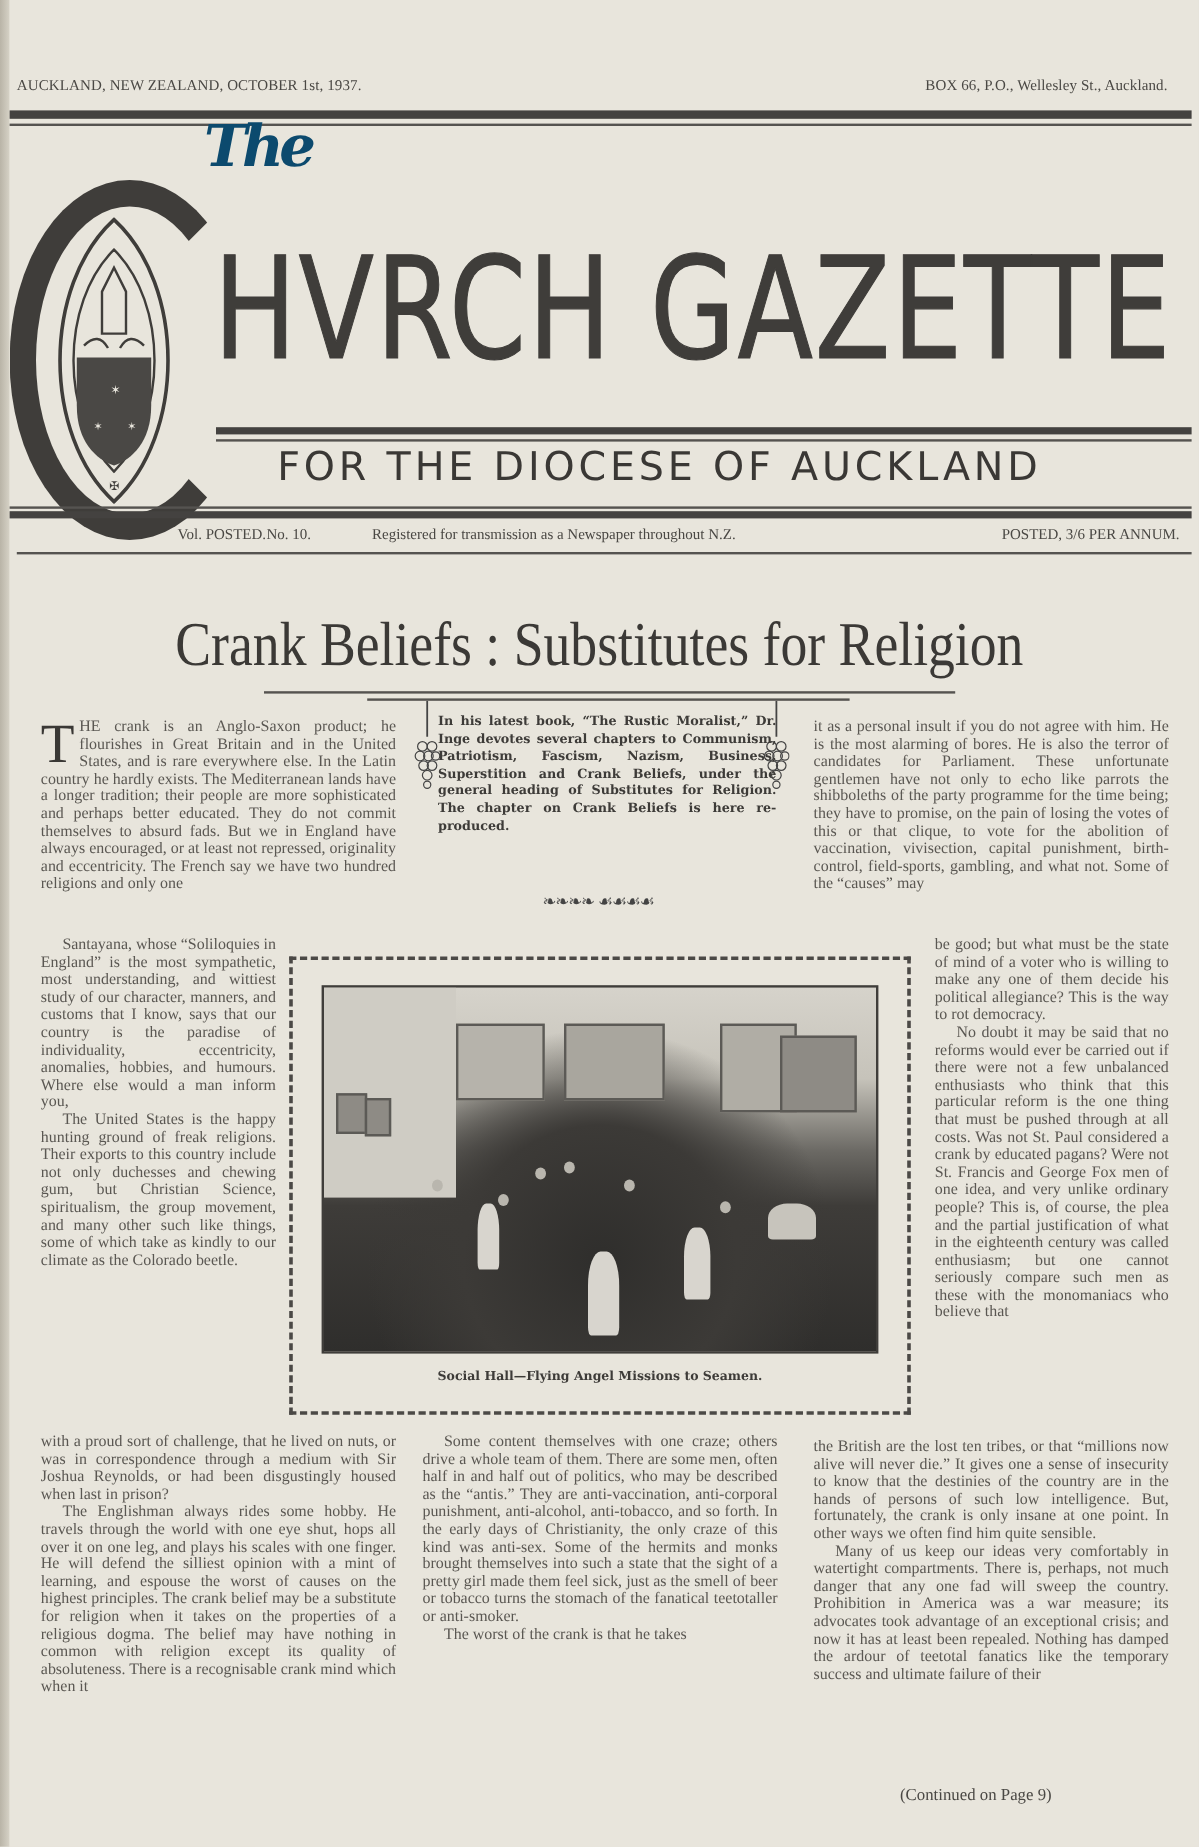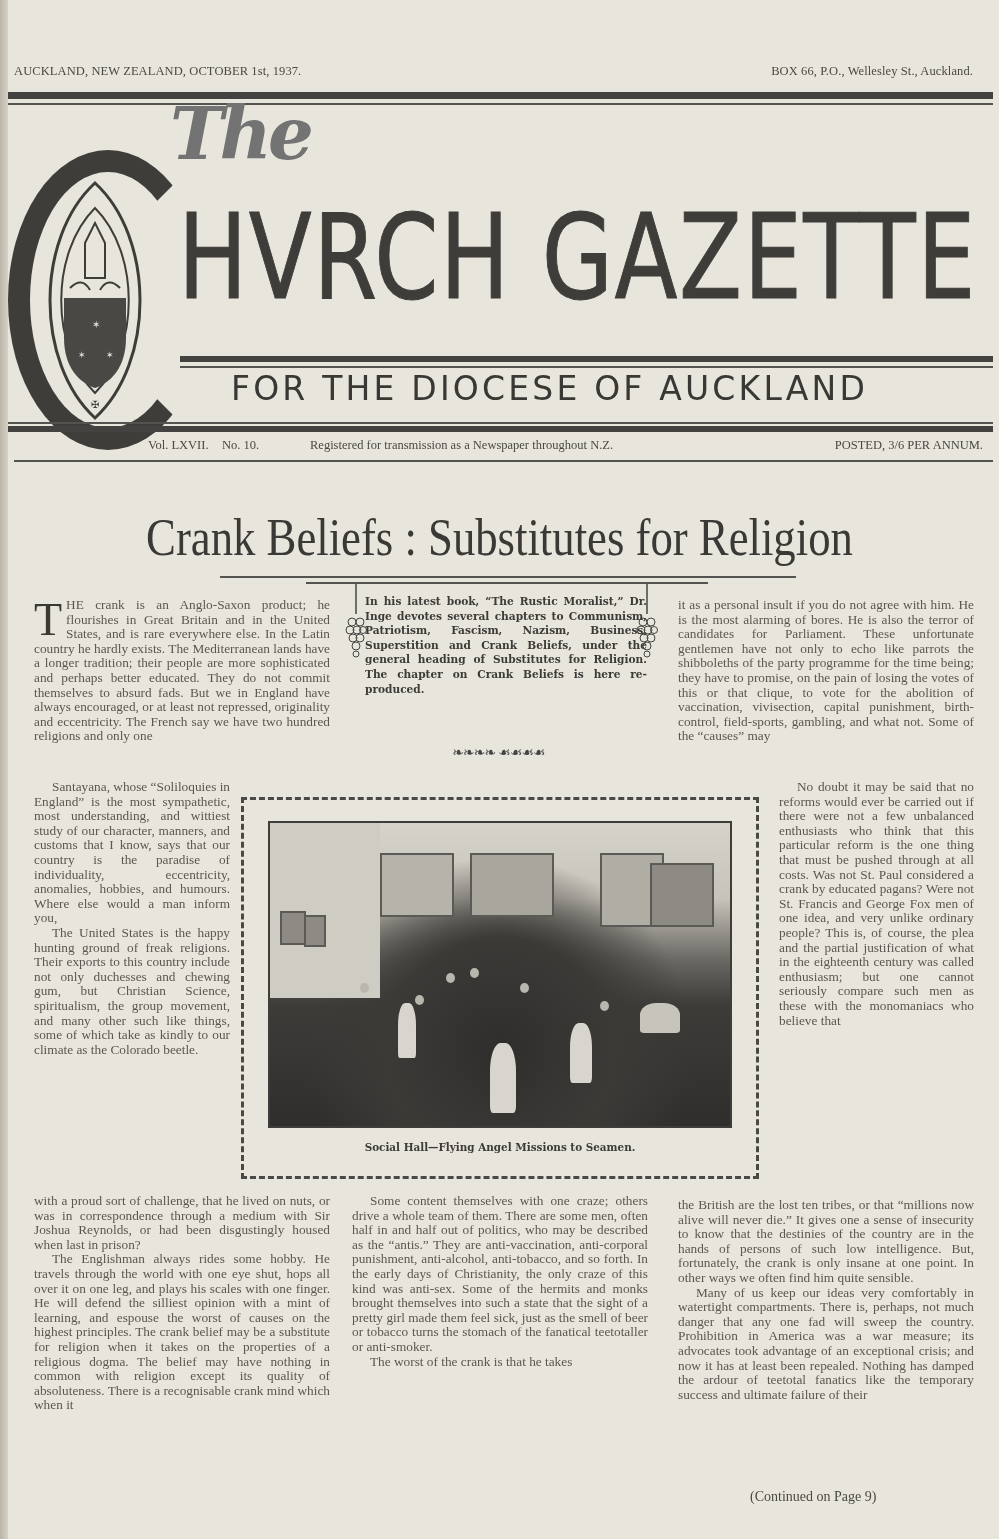--- a/index.html
+++ b/index.html
@@ -21,21 +21,21 @@
     .topline {
       position: absolute; top: 64px; font-size: 12.5px; letter-spacing: 0.1px; color: #4a4844;
     }
     .rule-thick { position: absolute; background: #444240; }
     .rule-thin { position: absolute; background: #555350; }
 
     
     .mast-the {
       position: absolute; left: 170px; top: 98px;
       font-family: "DejaVu Serif", serif; font-style: italic; font-weight: bold;
-      font-size: 72px; color: #737373; letter-spacing: -4px; line-height: 1;
+      font-size: 48px; color: #0c4a6e; letter-spacing: -4px; line-height: 1;
     }
     .mast-title {
       position: absolute; left: 178px; top: 198px;
       font-family: "DejaVu Sans", sans-serif; font-weight: normal;
       font-size: 118px; line-height: 1; color: #3f3d3a;
       transform: scaleX(0.78); transform-origin: left top;
       letter-spacing: 2px; white-space: nowrap;
       -webkit-text-stroke: 1px #3f3d3a;
     }
     .big-c {
@@ -140,21 +140,21 @@
   <div class="mast-the">The</div>
   <div class="mast-title">HVRCH GAZETTE</div>
 </div>
 
 <div class="rule-thick" style="left:180px; top:356px; width:813px; height:6px;"></div>
 <div class="rule-thin" style="left:180px; top:366px; width:813px; height:2px;"></div>
 <div class="subtitle">FOR THE DIOCESE OF AUCKLAND</div>
 <div class="rule-thin" style="left:8px; top:422px; width:985px; height:2px;"></div>
 <div class="rule-thick" style="left:8px; top:426px; width:985px; height:6px;"></div>
 
-<div class="infoline" style="left:148px;">Vol. LXVII.</div>
+<div class="infoline" style="left:148px;">Vol. POSTED.</div>
 <div class="infoline" style="left:222px;">No. 10.</div>
 <div class="infoline" style="left:310px;">Registered for transmission as a Newspaper throughout N.Z.</div>
 <div class="infoline" style="right:16px;">POSTED, 3/6 PER ANNUM.</div>
 <div class="rule-thin" style="left:14px; top:460px; width:979px; height:2px;"></div>
 
 <h1 class="headline" style="margin:0; font-weight:normal;">Crank Beliefs : Substitutes for Religion</h1>
 <div class="rule-thin" style="left:220px; top:576px; width:576px; height:2px;"></div>
 <div class="rule-thin" style="left:306px; top:582px; width:402px; height:2px;"></div>
 
 <svg class="ornament-grapes" style="left:345px; top:584px;" viewBox="0 0 22 80">
@@ -222,19 +222,20 @@
 
 <div class="col" style="left:352px; top:1194px; width:296px;">
   <p>Some content themselves with one craze; others drive a whole team of them. There are some men, often half in and half out of politics, who may be described as the “antis.” They are anti-vaccination, anti-corporal punishment, anti-alcohol, anti-tobacco, and so forth. In the early days of Christianity, the only craze of this kind was anti-sex. Some of the hermits and monks brought themselves into such a state that the sight of a pretty girl made them feel sick, just as the smell of beer or tobacco turns the stomach of the fanatical teetotaller or anti-smoker.</p>
   <p>The worst of the crank is that he takes</p>
 </div>
 
 <div class="col" style="left:678px; top:598px; width:296px;">
   <p class="noindent">it as a personal insult if you do not agree with him. He is the most alarming of bores. He is also the terror of candidates for Parliament. These unfortunate gentlemen have not only to echo like parrots the shibboleths of the party programme for the time being; they have to promise, on the pain of losing the votes of this or that clique, to vote for the abolition of vaccination, vivisection, capital punishment, birth-control, field-sports, gambling, and what not. Some of the “causes” may</p>
 </div>
 <div class="col" style="left:779px; top:780px; width:195px;">
+  <p class="noindent">be good; but what must be the state of mind of a voter who is willing to make any one of them decide his political allegiance? This is the way to rot democracy.</p>
   <p>No doubt it may be said that no reforms would ever be carried out if there were not a few unbalanced enthusiasts who think that this particular reform is the one thing that must be pushed through at all costs. Was not St. Paul considered a crank by educated pagans? Were not St. Francis and George Fox men of one idea, and very unlike ordinary people? This is, of course, the plea and the partial justification of what in the eighteenth century was called enthusiasm; but one cannot seriously compare such men as these with the monomaniacs who believe that</p>
 </div>
 <div class="col" style="left:678px; top:1198px; width:296px;">
   <p class="noindent">the British are the lost ten tribes, or that “millions now alive will never die.” It gives one a sense of insecurity to know that the destinies of the country are in the hands of persons of such low intelligence. But, fortunately, the crank is only insane at one point. In other ways we often find him quite sensible.</p>
   <p>Many of us keep our ideas very comfortably in watertight compartments. There is, perhaps, not much danger that any one fad will sweep the country. Prohibition in America was a war measure; its advocates took advantage of an exceptional crisis; and now it has at least been repealed. Nothing has damped the ardour of teetotal fanatics like the temporary success and ultimate failure of their</p>
 </div>
 <div class="continued">(Continued on Page 9)</div>
 
 </body></html>

